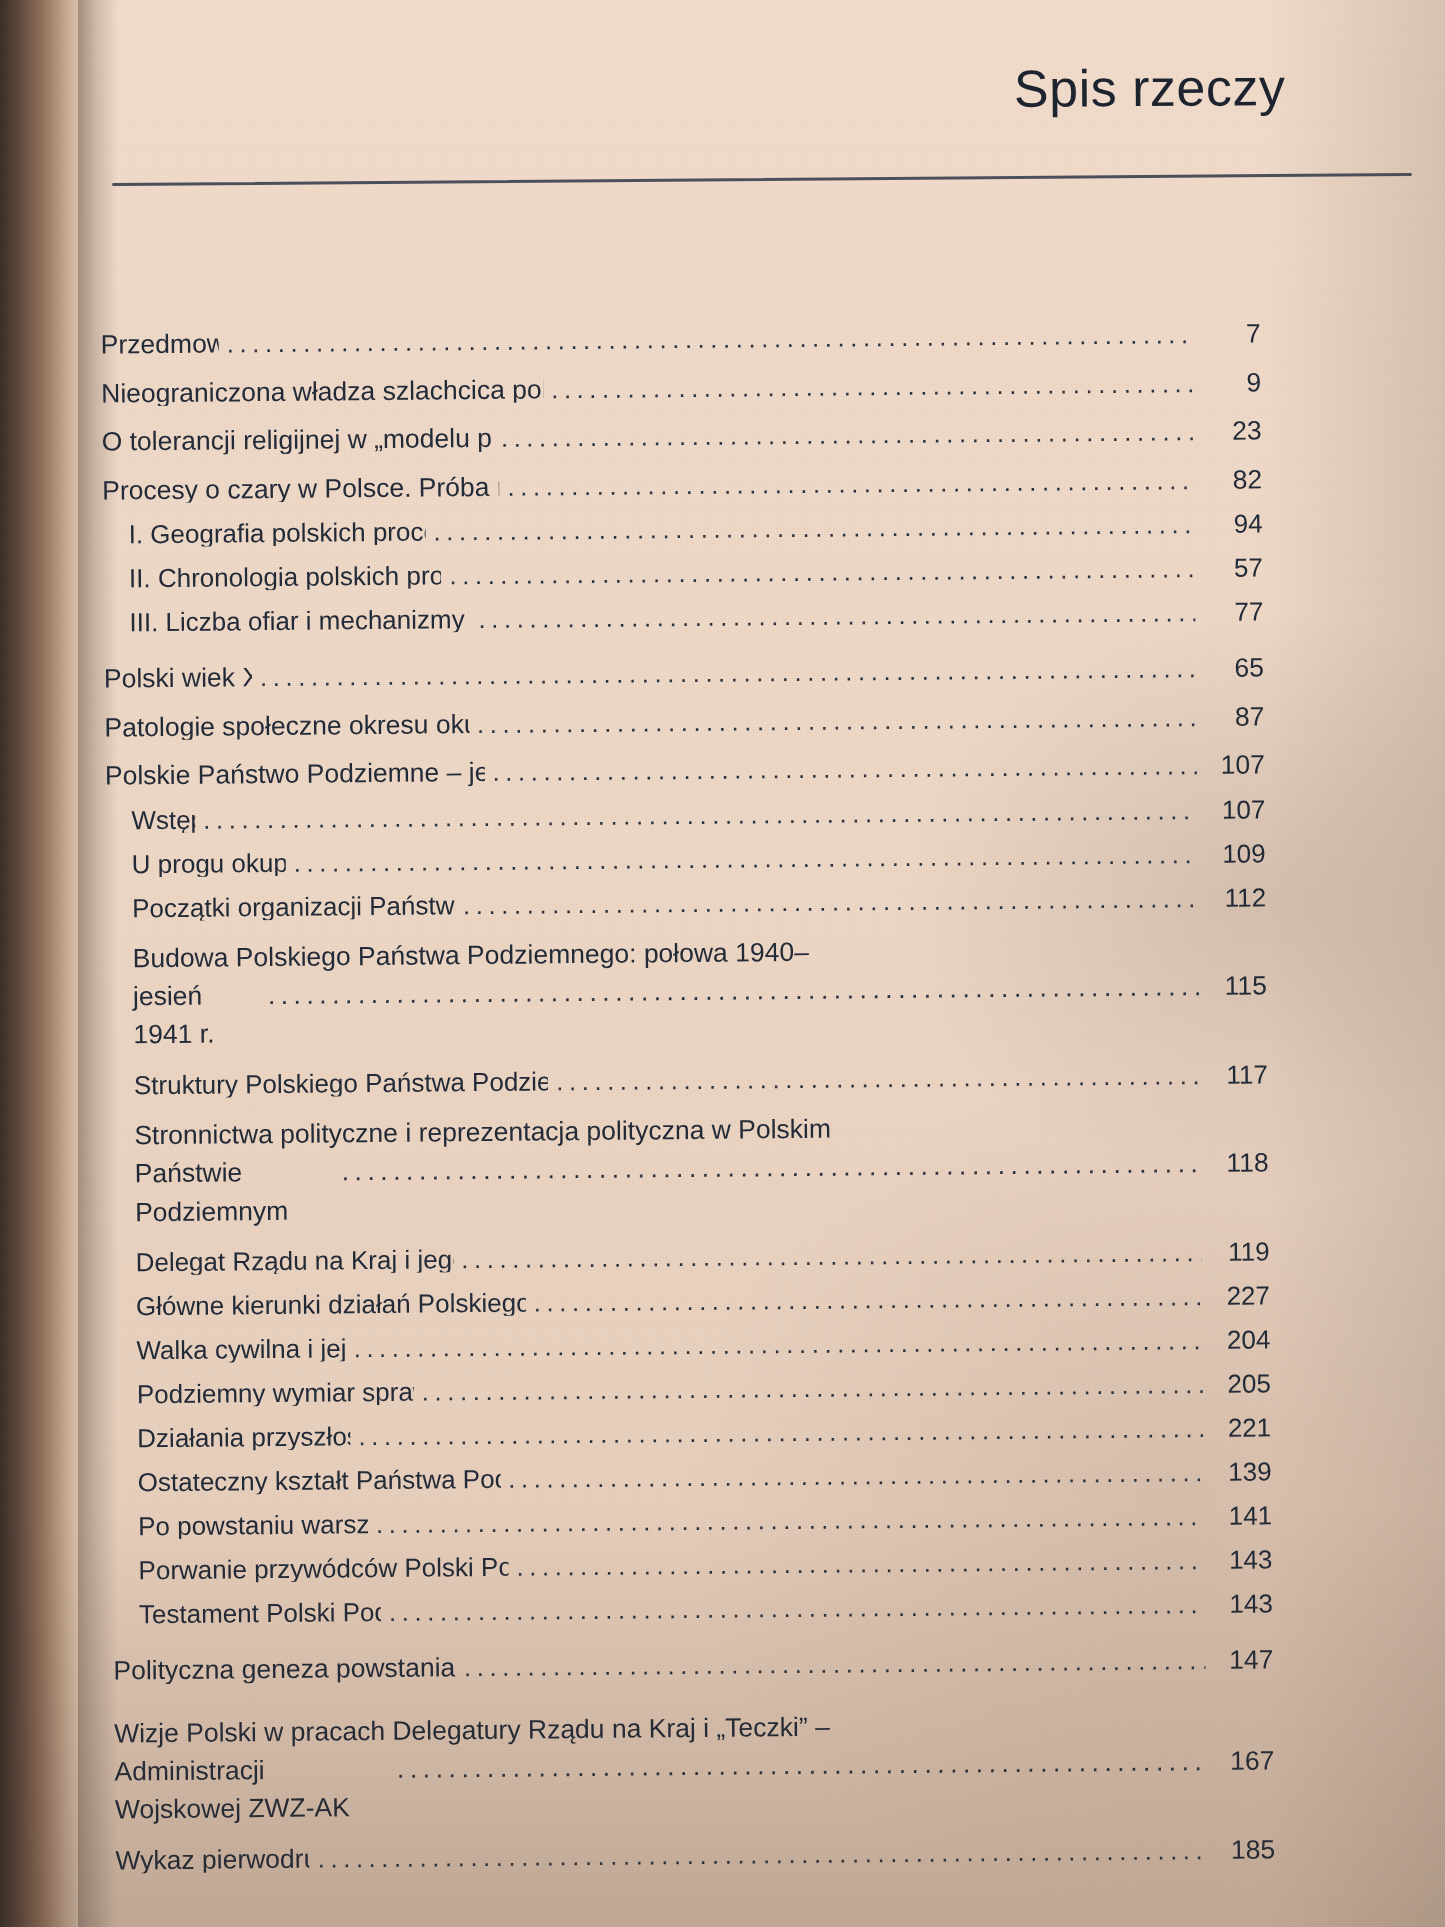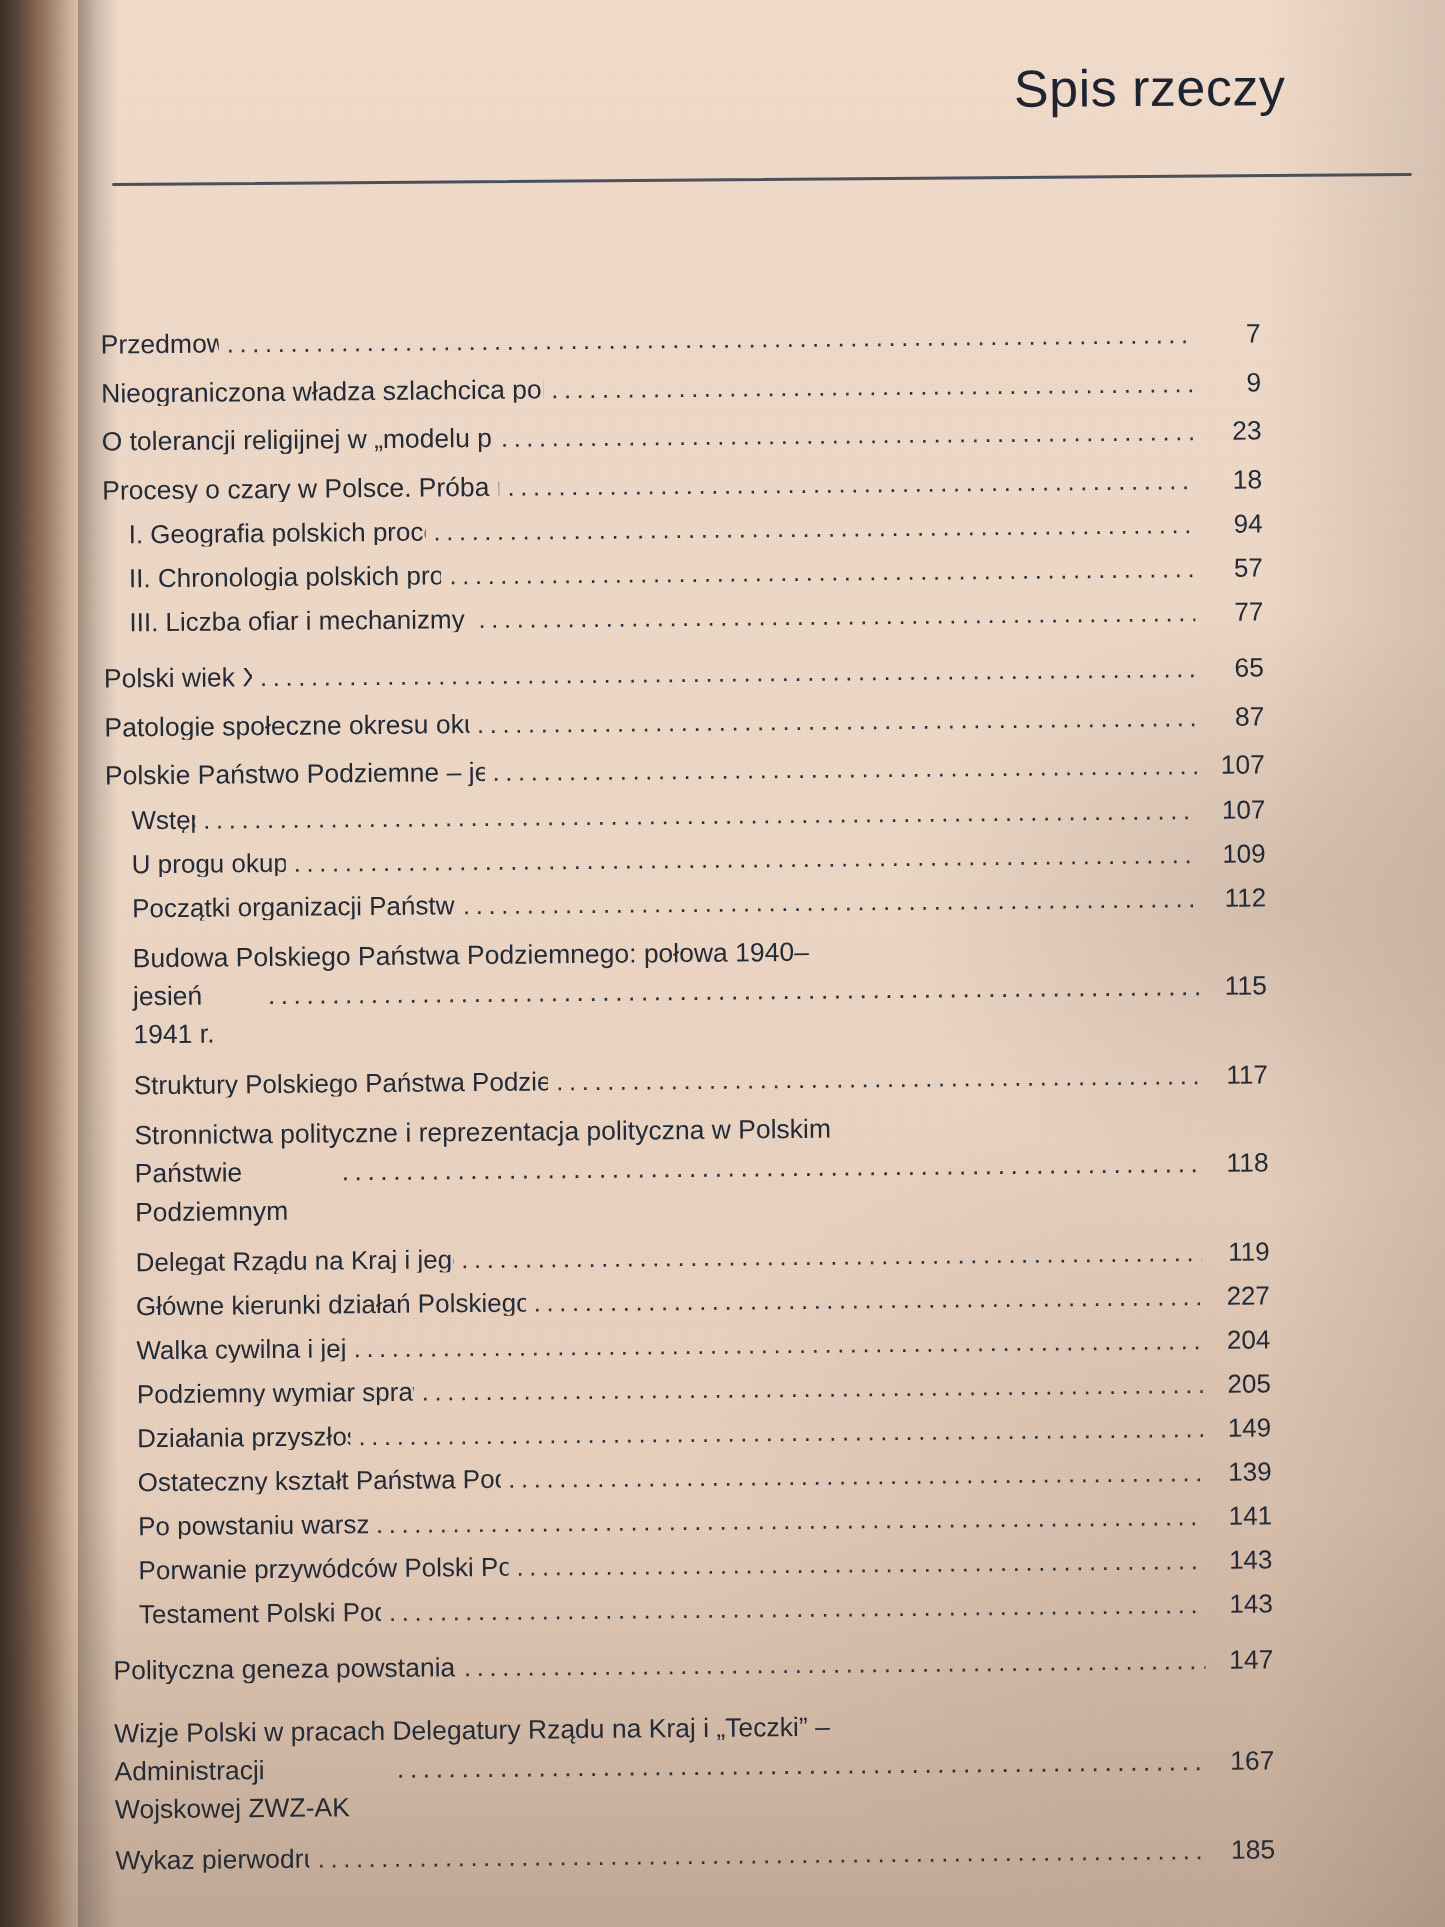--- a/index.html
+++ b/index.html
@@ -193,21 +193,21 @@
           <span class="pageno">9</span>
         </div>
         <div class="entry lvl0 gap-m">
           <span class="etitle">O tolerancji religijnej w „modelu polskim” (XVI–XVIII w.)</span>
           <span class="leader">..........................................................................................</span>
           <span class="pageno">23</span>
         </div>
         <div class="entry lvl0 gap-m">
           <span class="etitle">Procesy o czary w Polsce. Próba rozważań modelowych</span>
           <span class="leader">..........................................................................................</span>
-          <span class="pageno">18</span>
+          <span class="pageno">82</span>
         </div>
         <div class="entry lvl1 gap-s">
           <span class="etitle">I. Geografia polskich procesów o czary</span>
           <span class="leader">..........................................................................................</span>
           <span class="pageno">94</span>
         </div>
         <div class="entry lvl1 gap-s">
           <span class="etitle">II. Chronologia polskich procesów o czary</span>
           <span class="leader">..........................................................................................</span>
           <span class="pageno">57</span>
@@ -284,21 +284,21 @@
           <span class="pageno">204</span>
         </div>
         <div class="entry lvl1 gap-s">
           <span class="etitle">Podziemny wymiar sprawiedliwości</span>
           <span class="leader">..........................................................................................</span>
           <span class="pageno">205</span>
         </div>
         <div class="entry lvl1 gap-s">
           <span class="etitle">Działania przyszłościowe</span>
           <span class="leader">..........................................................................................</span>
-          <span class="pageno">149</span>
+          <span class="pageno">221</span>
         </div>
         <div class="entry lvl1 gap-s">
           <span class="etitle">Ostateczny kształt Państwa Podziemnego w 1944 r.</span>
           <span class="leader">..........................................................................................</span>
           <span class="pageno">139</span>
         </div>
         <div class="entry lvl1 gap-s">
           <span class="etitle">Po powstaniu warszawskim</span>
           <span class="leader">..........................................................................................</span>
           <span class="pageno">141</span>

